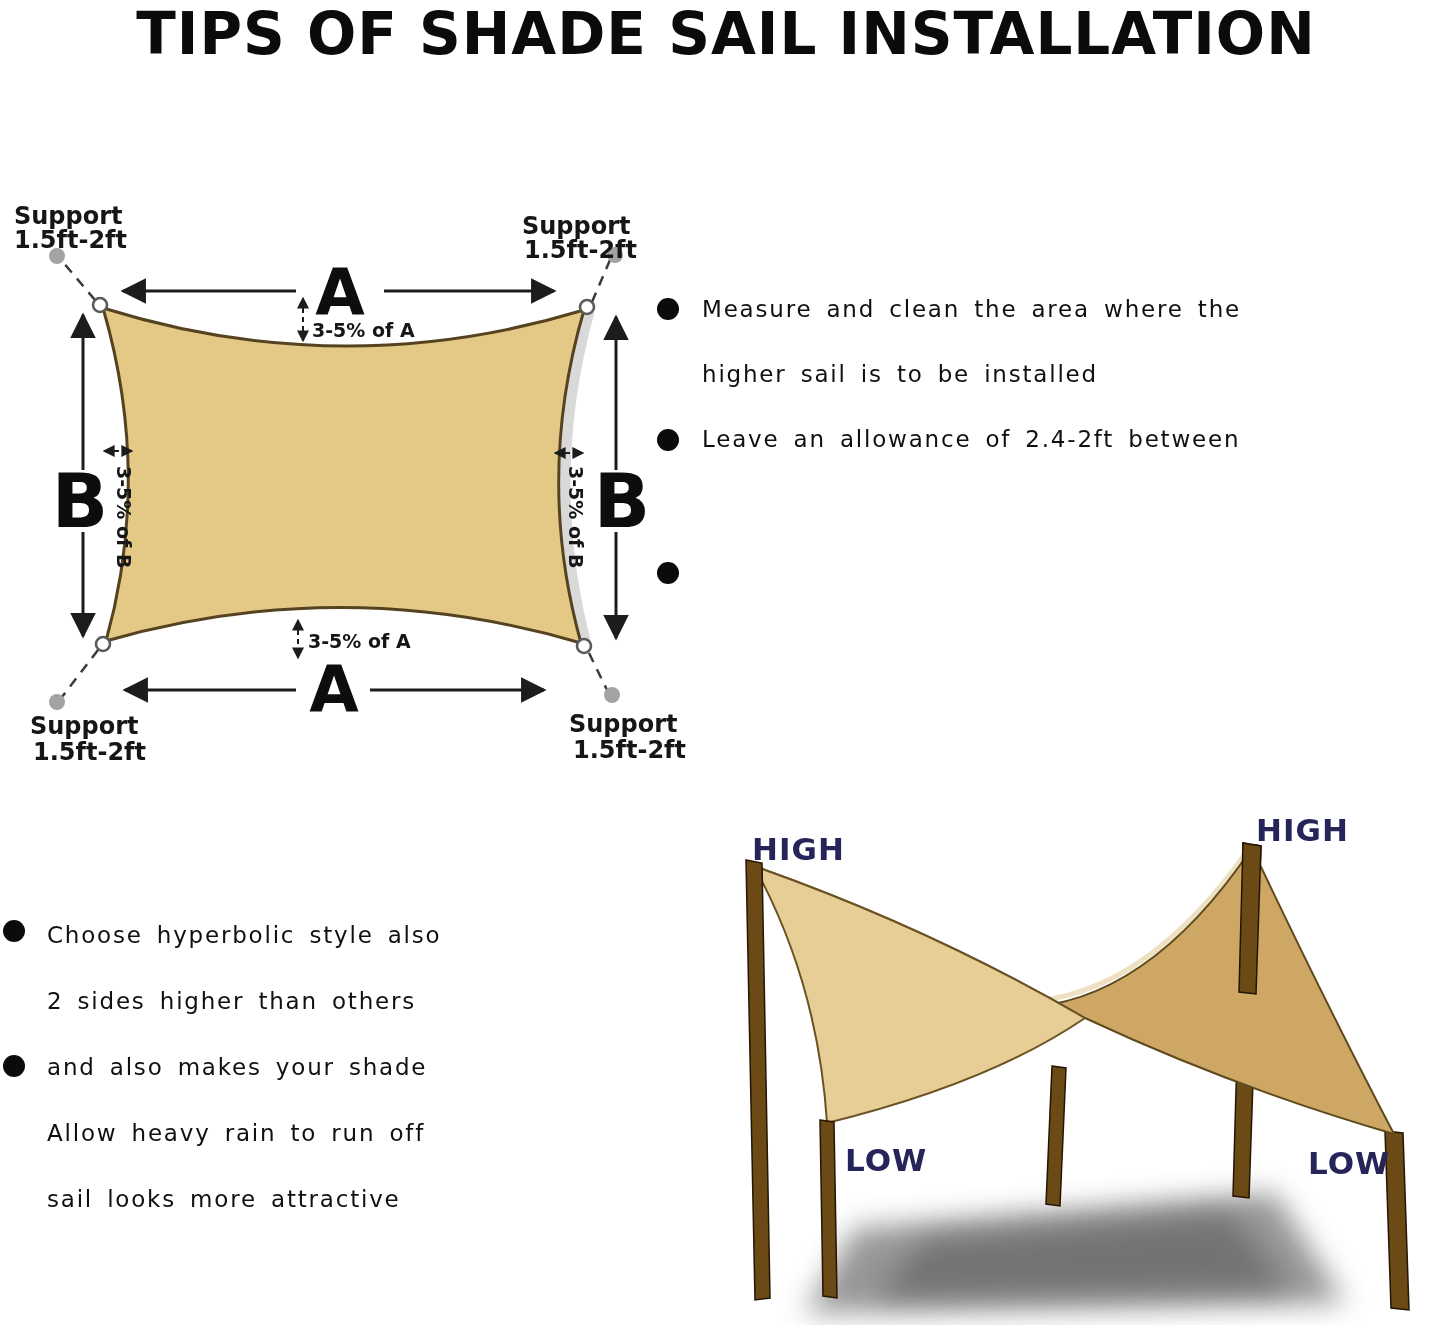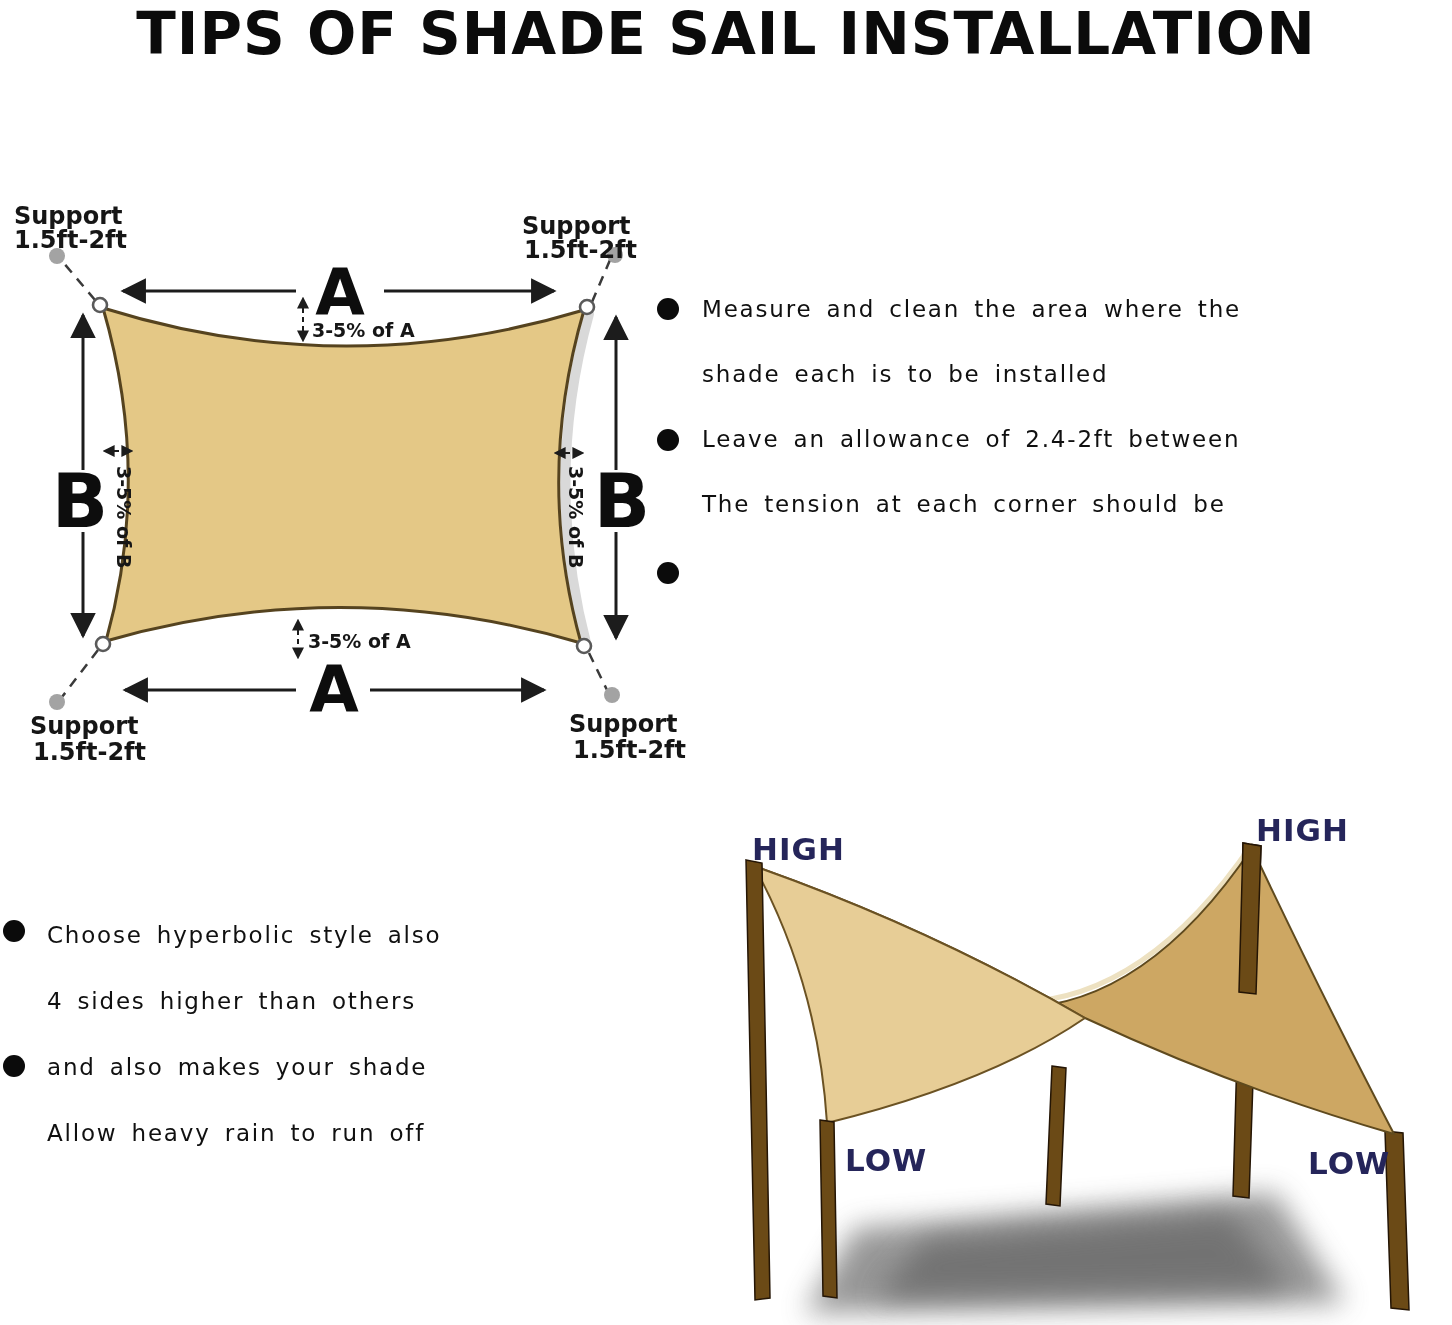--- a/index.html
+++ b/index.html
@@ -105,32 +105,32 @@
       <text class="dg-support" x="569" y="584">Support</text>
       <text class="dg-support" x="573" y="610">1.5ft-2ft</text>
     </g>
   </svg>
 
   <span class="bullet b-r1"></span>
   <span class="bullet b-r2"></span>
   <span class="bullet b-r3"></span>
   <div class="tiplist right">
     <div>Measure and clean the area where the</div>
-    <div>shade each is to be installed</div>
+    <div>higher sail is to be installed</div>
     <div>Leave an allowance of 2.4-2ft between</div>
-    <div>The tension at each corner should be</div>
   </div>
 
   <span class="bullet b-l1"></span>
   <span class="bullet b-l2"></span>
   <div class="tiplist left">
     <div>Choose hyperbolic style also</div>
-    <div>4 sides higher than others</div>
+    <div>2 sides higher than others</div>
     <div>and also makes your shade</div>
     <div>Allow heavy rain to run off</div>
+    <div>sail looks more attractive</div>
   </div>
 
   <svg style="left:690px;top:790px" width="762" height="535" viewBox="0 0 762 535">
     <defs>
       <filter id="soft" x="-40%" y="-40%" width="180%" height="180%">
         <feGaussianBlur stdDeviation="14"></feGaussianBlur>
       </filter>
     </defs>
 
     <polygon points="165,430 585,395 655,505 115,515" opacity="0.8" filter="url(#soft)" fill="#7d7d7d"></polygon>

